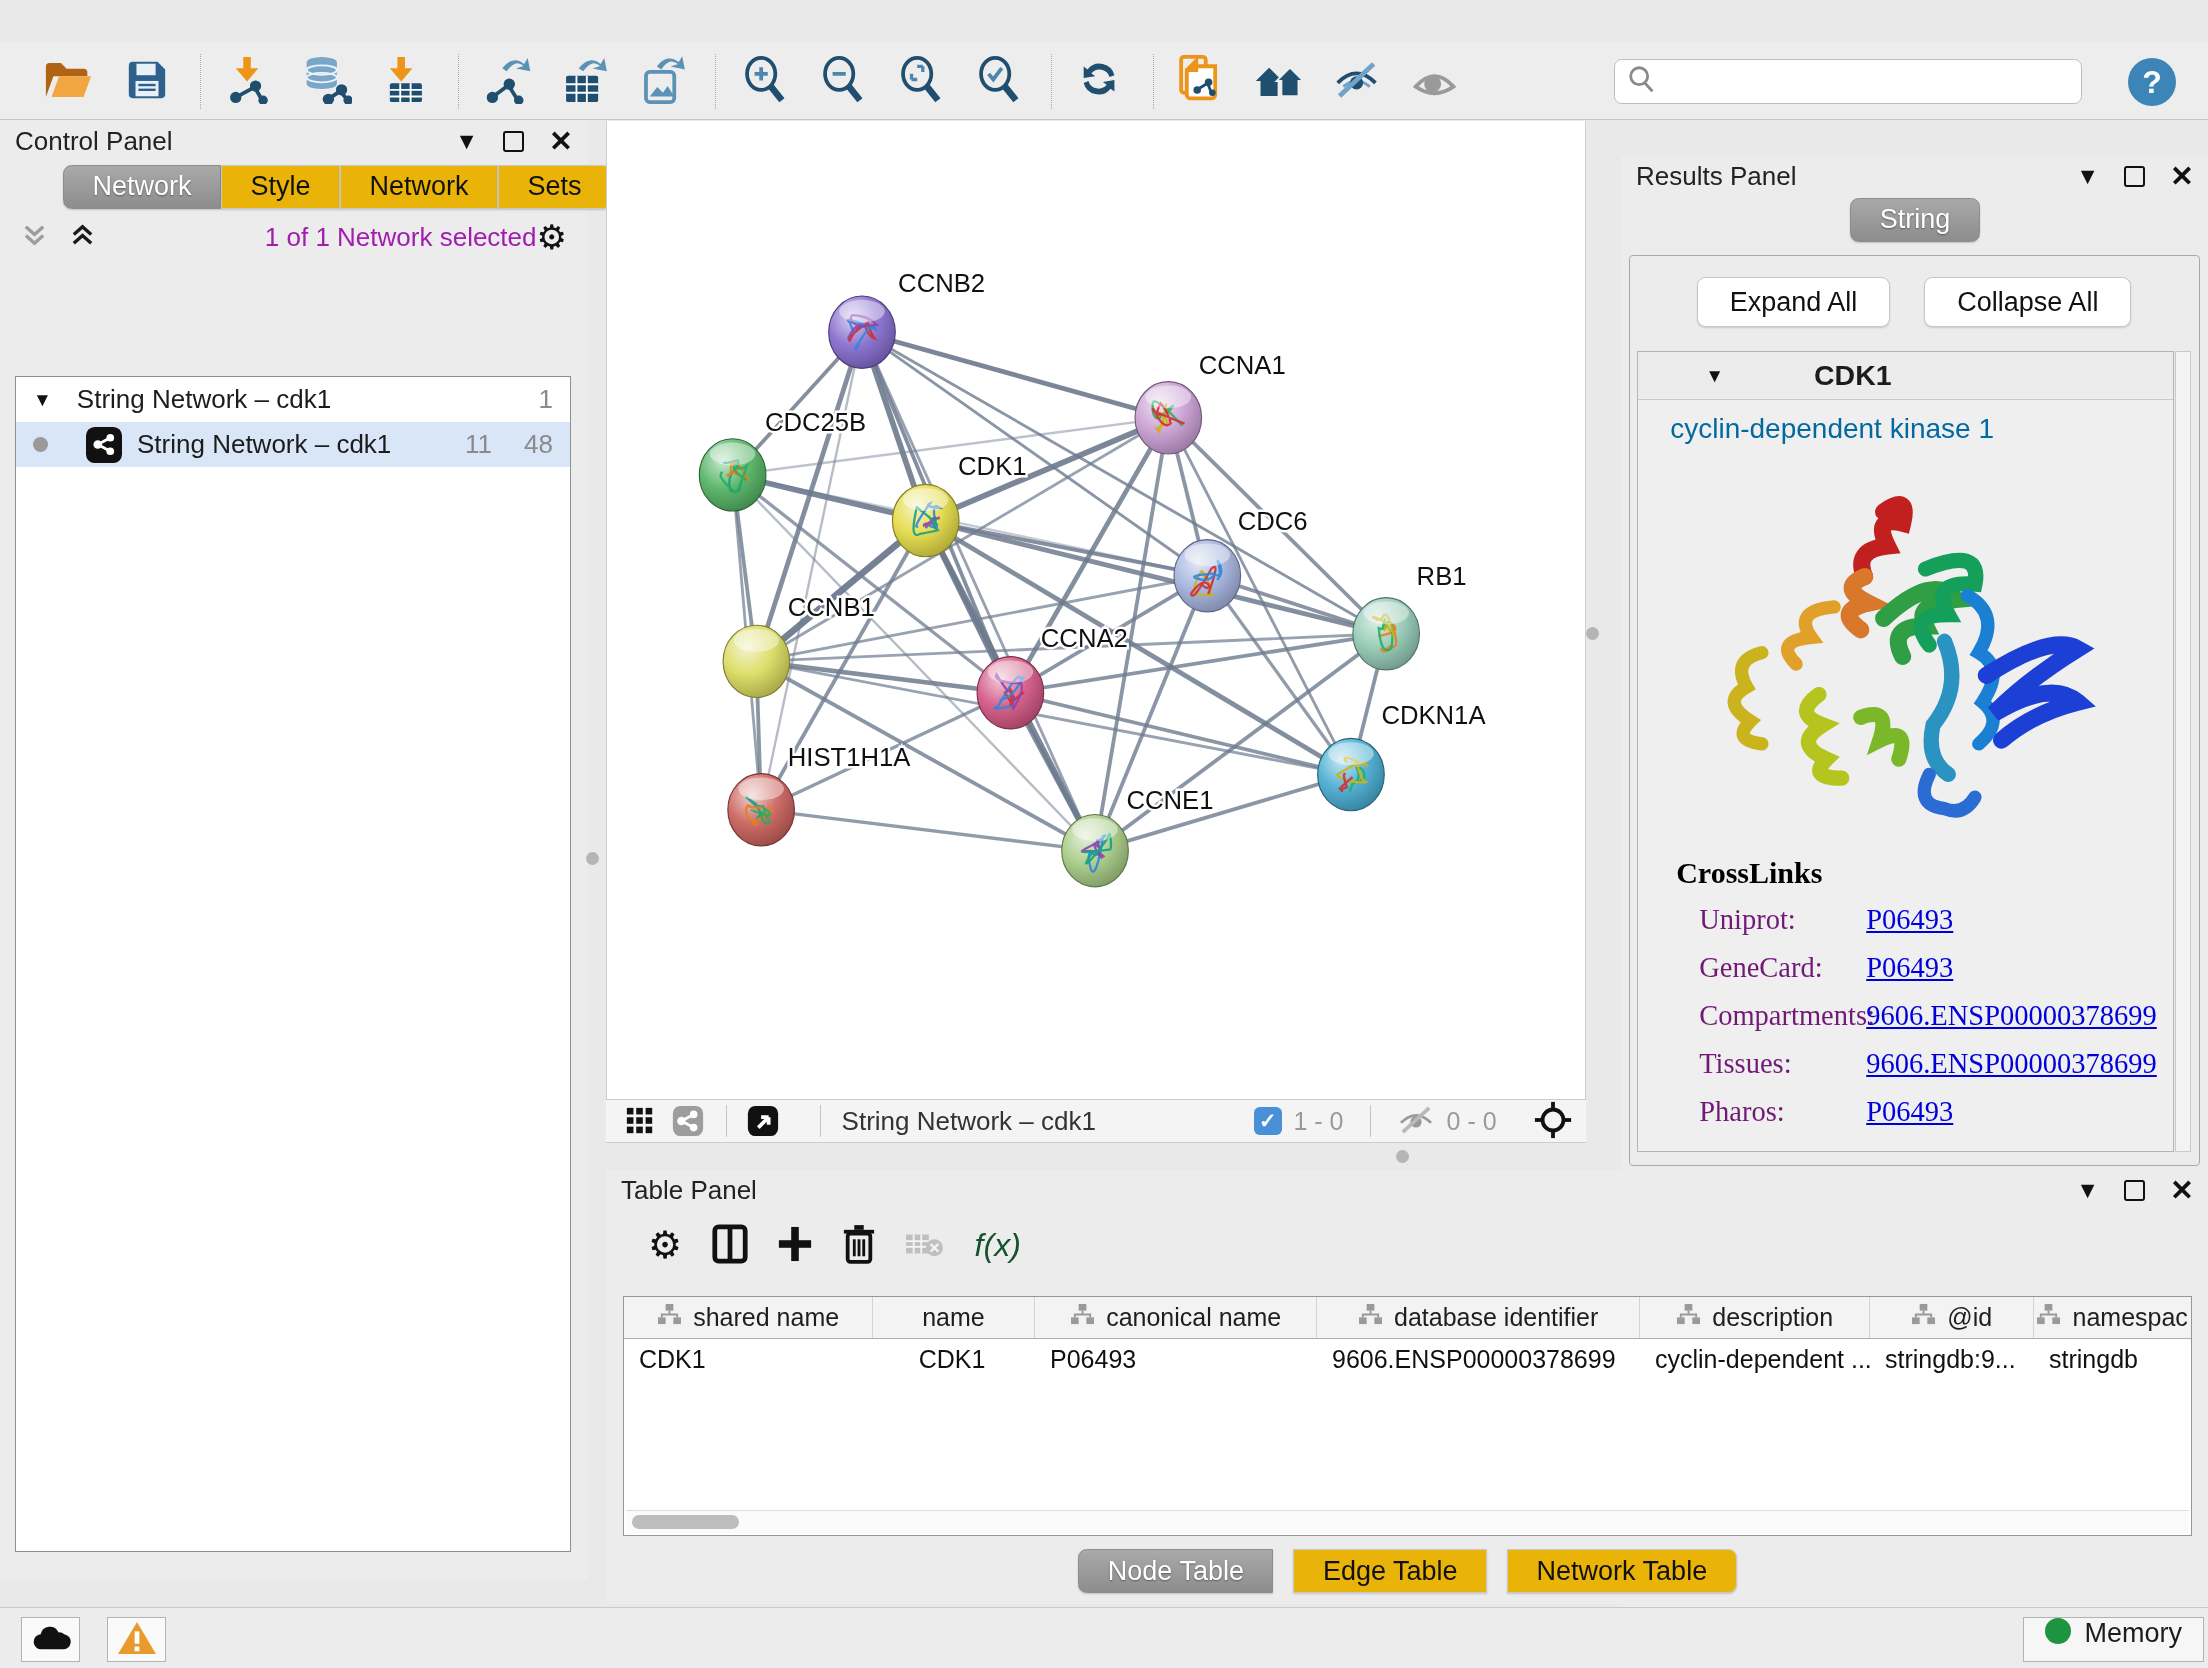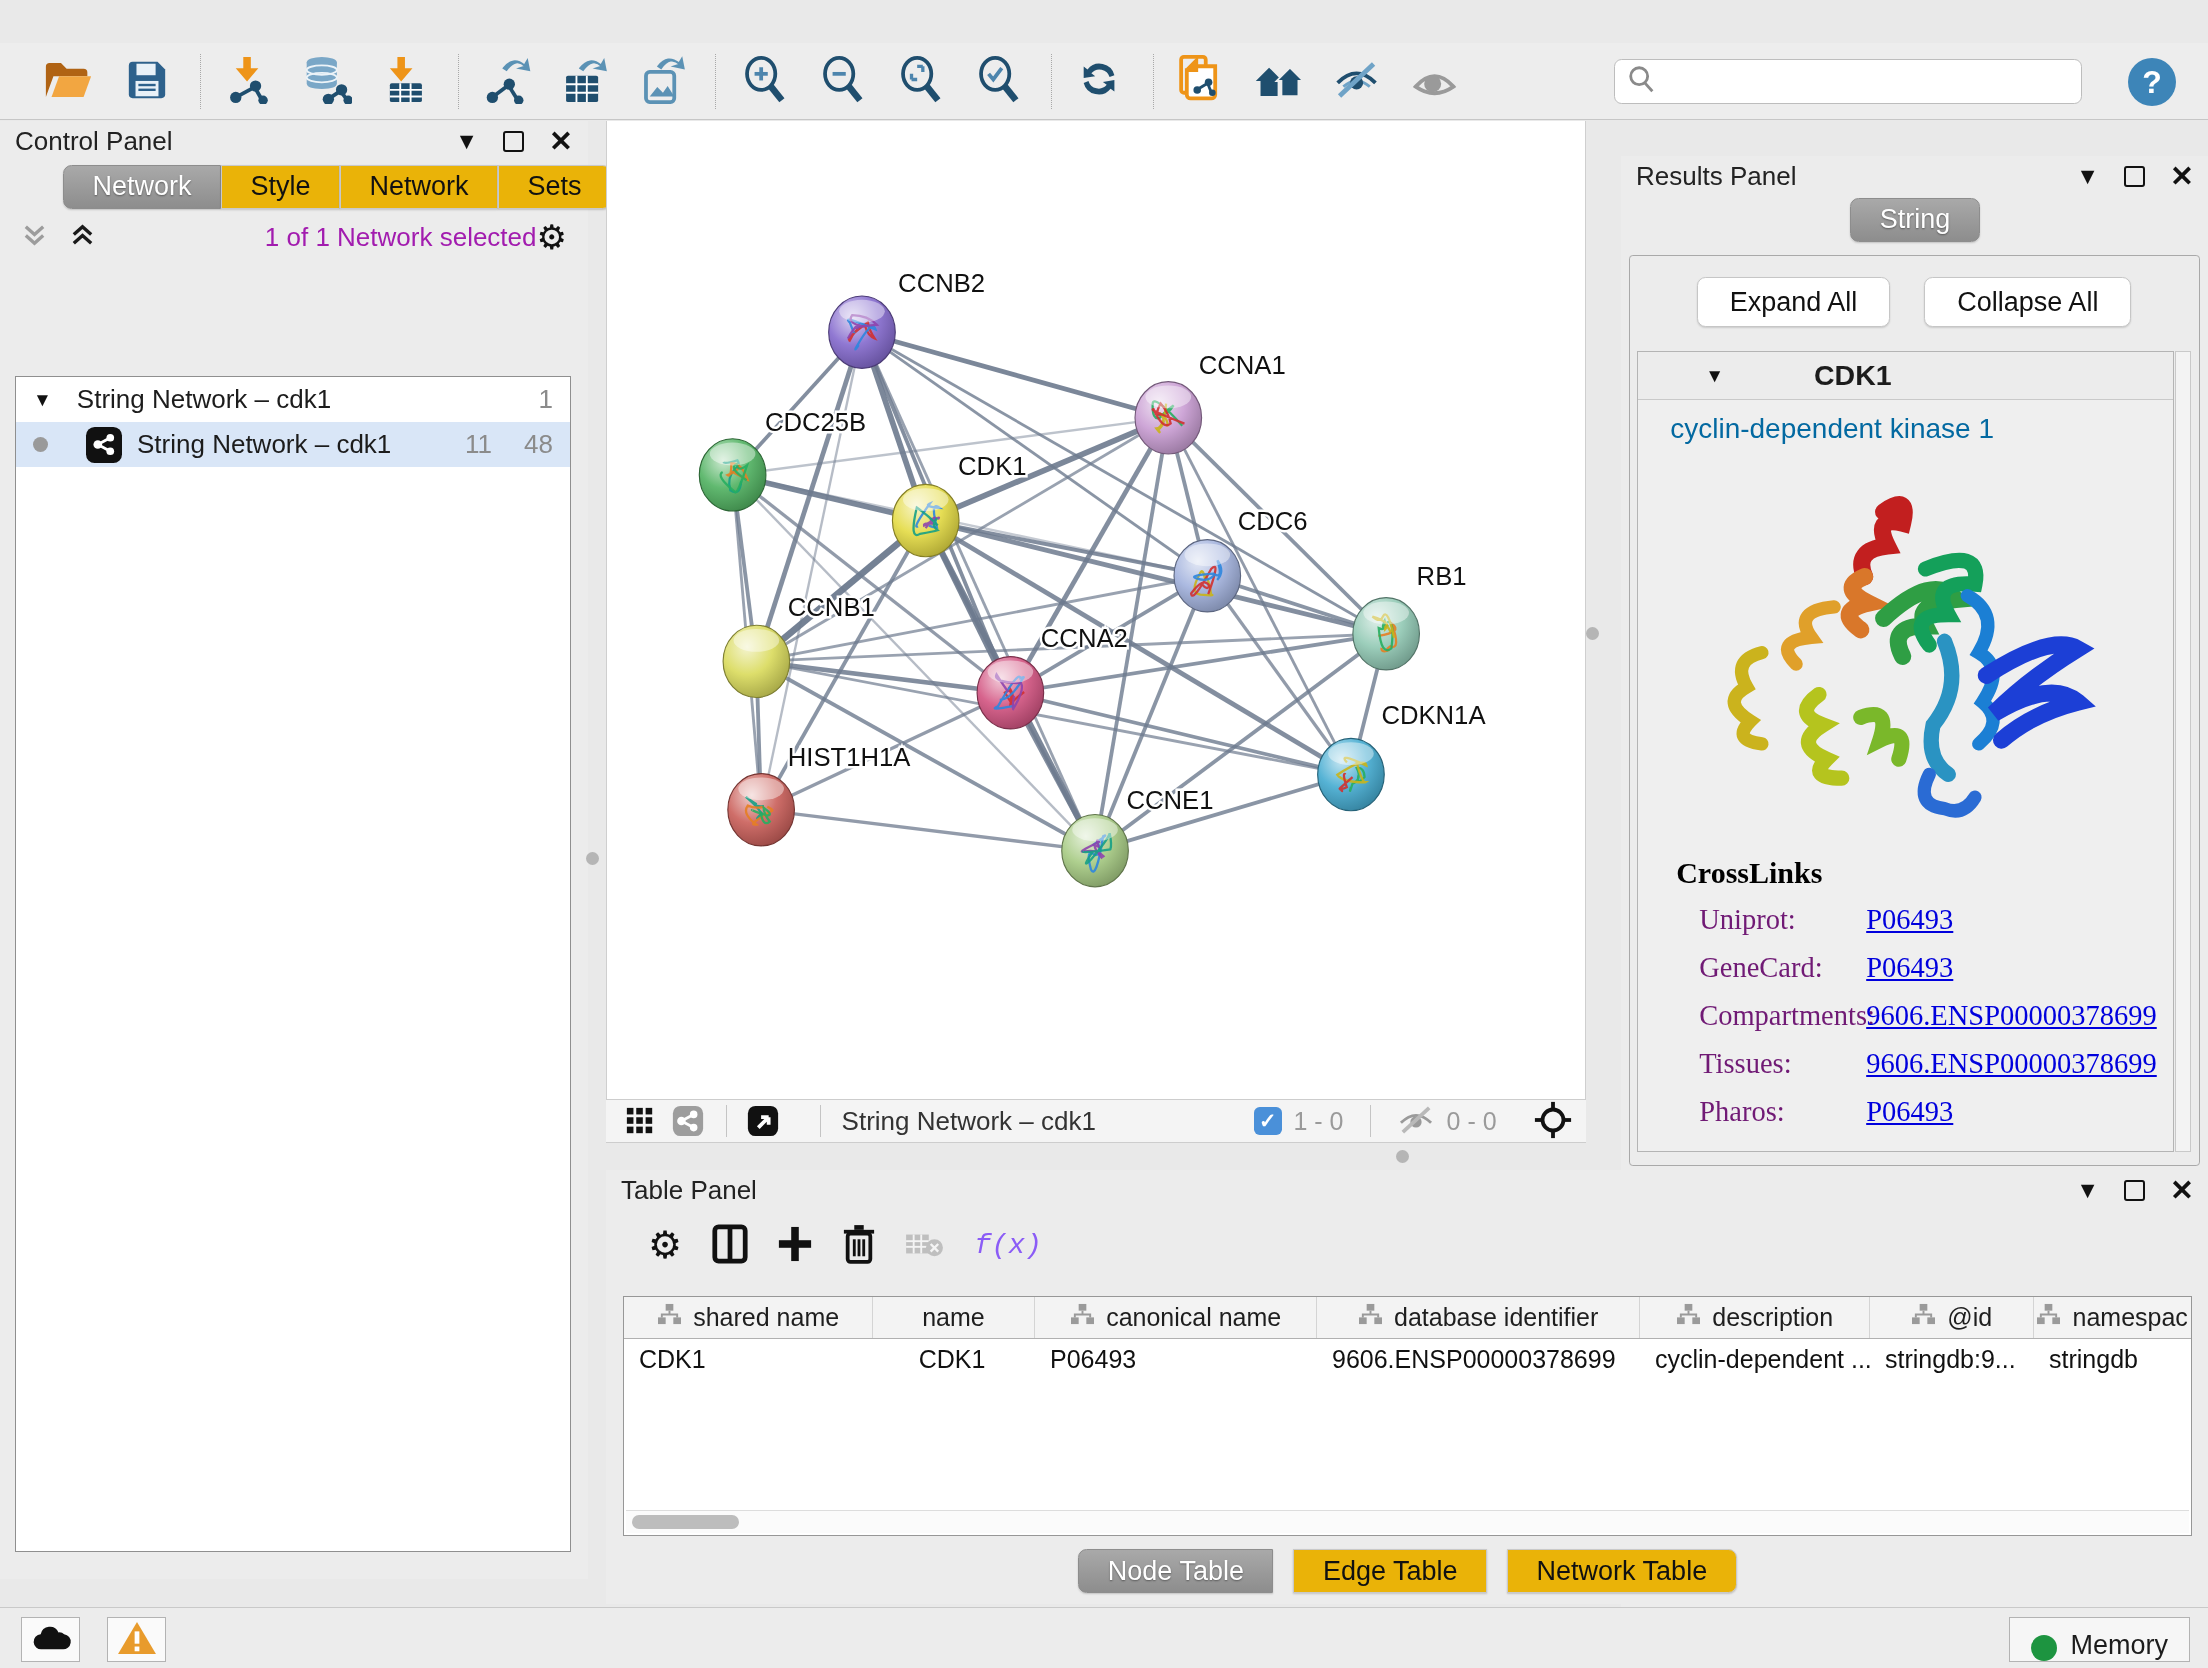--- a/index.html
+++ b/index.html
@@ -121,22 +121,22 @@
     border-top:1px solid #ddd; }
   .hthumb { position:absolute; left:5.7px; top:3.8px; width:107px; height:14.3px; border-radius:7.6px;
     background:#bdbdbd; }
   .tp-tabs { position:absolute; left:0; right:0; top:379px; display:flex; justify-content:center;gap:20px; }
 
   
   .statusbar { position:absolute; left:0; top:1607px; width:2208px; height:61px;
     background:#ececec; border-top:1px solid #c9c9c9; }
   .sq-btn { position:absolute; top:8.6px; width:59px; height:45px; background:#fafafa;
     border:1.9px solid #b3b3b3; display:flex; align-items:center; justify-content:center; }
-  .memory-btn { position:absolute; right:18px; top:8.6px; height:45px; padding:0 21px;
-    background:#f6f6f6; border:1.9px solid #b3b3b3; display:flex; align-items:flex-end; gap:13.3px;
+  .memory-btn { position:absolute; right:4px; top:8.6px; height:45px; padding:0 21px;
+    background:#f6f6f6; border:1.9px solid #b3b3b3; display:flex; align-items:flex-start; gap:13.3px;
     font-size:27px; }
   .memdot { width:26px; height:26px; border-radius:50%; background:#1d9440; }
 
   svg text.nodelabel { font-family:"Liberation Sans",sans-serif; font-size:27px; fill:#101010;
     paint-order:stroke; stroke:#ffffff; stroke-width:5px; }
 </style>
 </head>
 <body>
 
 <div class="app">
@@ -719,21 +719,21 @@
             <rect x="2" y="8" width="24" height="20" fill="#8a8a8a"></rect>
             <g stroke="#fff" stroke-width="2">
               <line x1="2" y1="15" x2="26" y2="15"></line>
               <line x1="2" y1="21" x2="26" y2="21"></line>
               <line x1="10" y1="8" x2="10" y2="28"></line>
               <line x1="18" y1="8" x2="18" y2="28"></line>
             </g>
             <circle cx="32" cy="22" r="9" fill="#8a8a8a"></circle>
             <path d="M28 18 l8 8 m0 -8 l-8 8" stroke="#fff" stroke-width="2.5"></path>
           </svg></span>
-      <span style="font-family:Liberation Mono, monospace;font-style:italic;font-size:28px;color:#8b5cf6">f(x)</span>
+      <span style="font-family:Liberation Sans, sans-serif;font-style:italic;font-size:32px;color:#14532d">f(x)</span>
     </div>
     <div class="tp-box">
       <div class="thead">
         <div class="th" style="width:249px">
             <span><svg width="25" height="23" viewBox="0 0 26 24">
                 <rect x="9" y="1" width="8" height="7" fill="#9a9a9a"></rect>
                 <rect x="1" y="15" width="8" height="7" fill="#9a9a9a"></rect>
                 <rect x="17" y="15" width="8" height="7" fill="#9a9a9a"></rect>
                 <path d="M13 8 v4 M5 15 v-3 h16 v3" stroke="#9a9a9a" stroke-width="2" fill="none"></path>
               </svg></span>

